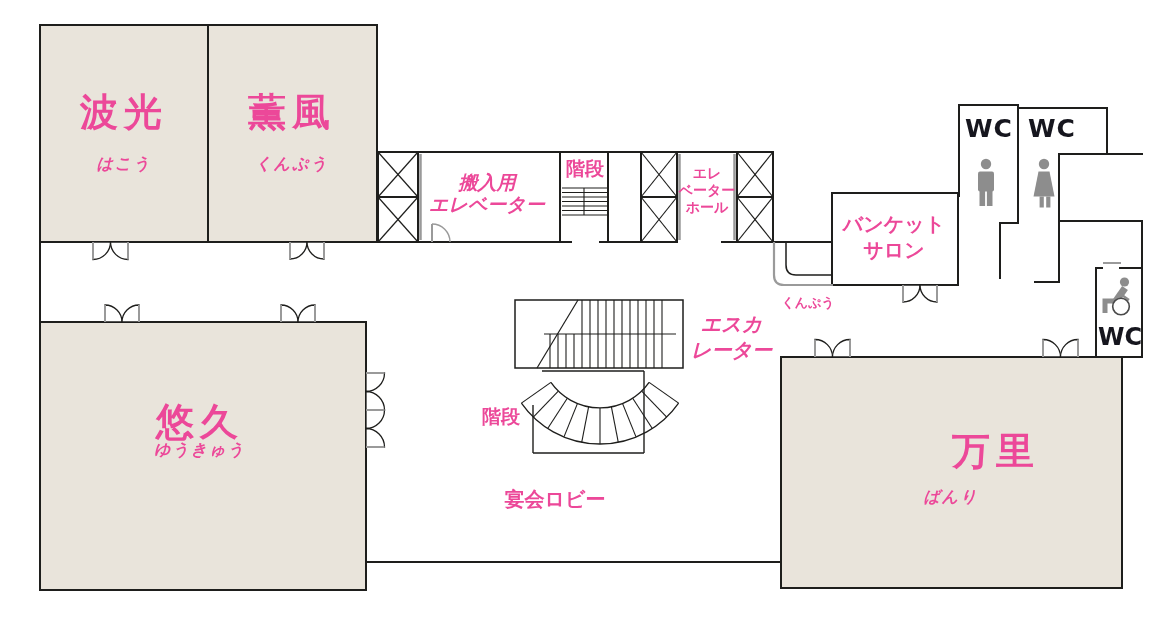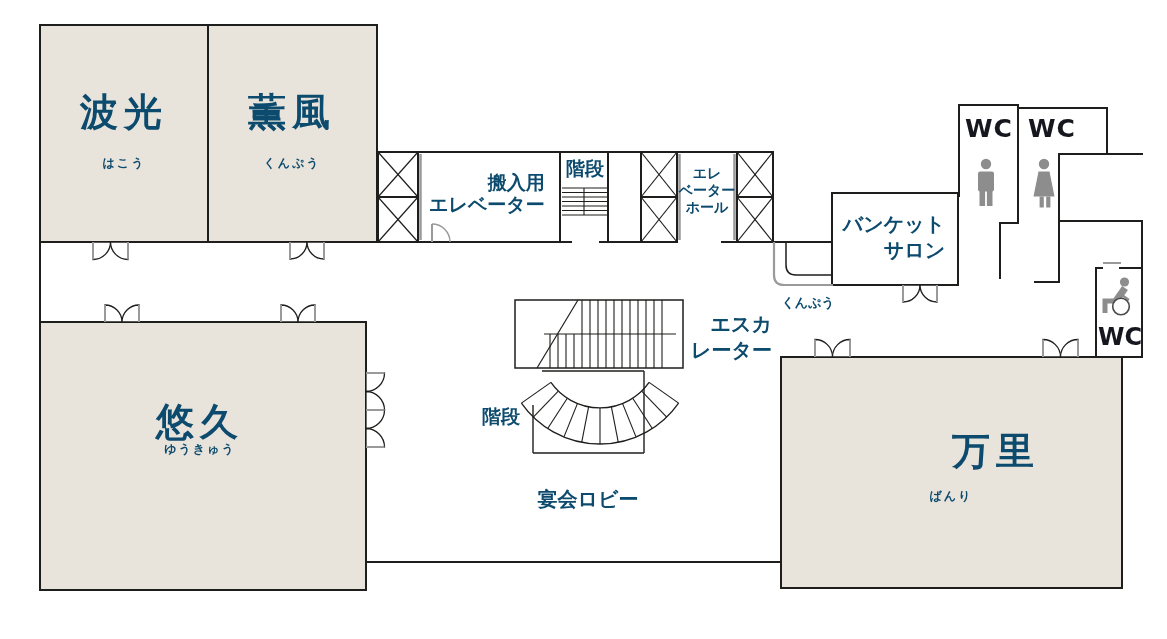--- a/index.html
+++ b/index.html
@@ -3,27 +3,27 @@
 <meta charset="utf-8">
 <style>
   html,body{margin:0;padding:0;background:#ffffff;}
   #plan{
     position:relative;width:1167px;height:639px;background:#ffffff;
     font-family:"DejaVu Sans","Liberation Sans",sans-serif;overflow:hidden;
   }
   #plan svg{position:absolute;left:0;top:0;}
   .lbl{
     position:absolute;transform:translate(-50%,-50%);
-    color:#0c4a6e;font-weight:700;white-space:nowrap;text-align:center;line-height:1.15;
+    color:#ec4899;font-weight:700;white-space:nowrap;text-align:center;line-height:1.15;
   }
-  .lbl.tl{transform:none;text-align:right;}
+  .lbl.tl{transform:none;text-align:center;font-style:italic;}
   .room-name{font-size:38px;letter-spacing:6px;}
-  .room-reading{font-size:12px;letter-spacing:2px;}
+  .room-reading{font-size:16px;letter-spacing:2px;font-style:italic;}
   .f19{font-size:19px;}
-  .f20{font-size:20px;line-height:1.3;text-align:right;}
+  .f20{font-size:20px;line-height:1.3;}
   .f13{font-size:13px;}
   .f11{font-size:14px;line-height:1.22;}
   .wc{font-size:25px;color:#16161e;letter-spacing:1px;}
   .wc-small{font-size:24px;color:#16161e;}
 </style>
 </head>
 <body>
 
 <div id="plan">
 
@@ -264,18 +264,18 @@
 
   <div class="lbl f13" style="left:808px;top:303px">くんぷう</div>
 
   <div class="lbl tl f20" style="left:691px;top:311px">
     <span>エスカ</span><br>
     <span>レーター</span>
   </div>
 
   <div class="lbl f19" style="left:501px;top:417px">階段</div>
 
-  <div class="lbl f20" style="left:588px;top:499px">宴会ロビー</div>
+  <div class="lbl f20" style="left:555px;top:499px">宴会ロビー</div>
 
   <div class="lbl wc" style="left:989px;top:129px">WC</div>
   <div class="lbl wc" style="left:1052px;top:129px">WC</div>
   <div class="lbl wc-small" style="left:1120px;top:338px">WC</div>
 </div>
 
 </body></html>

